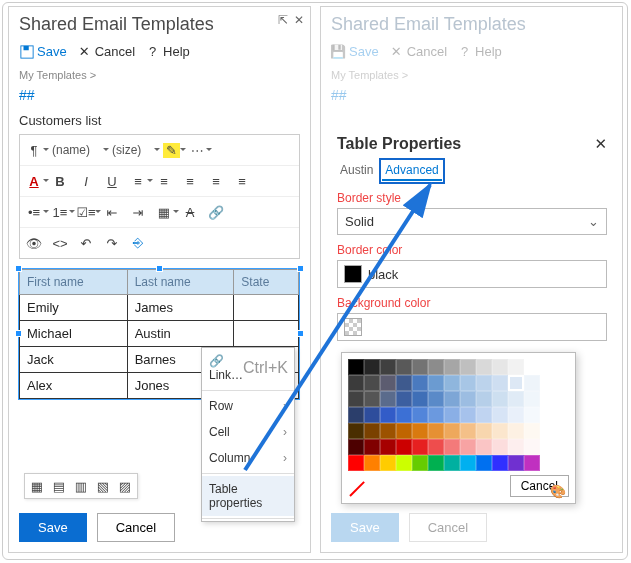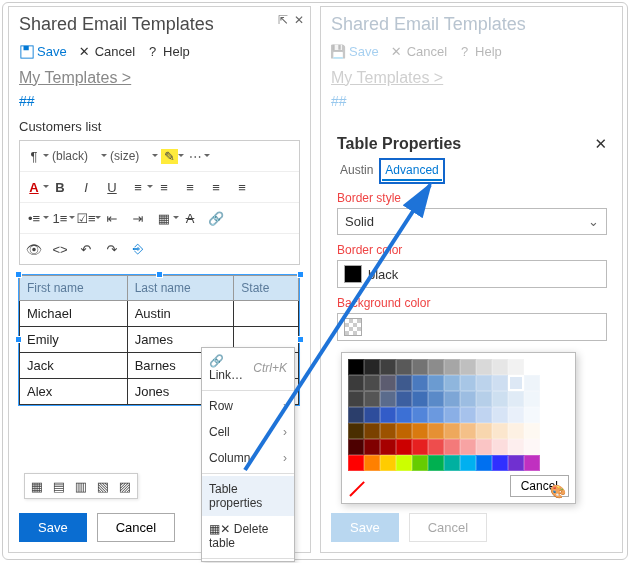--- a/index.html
+++ b/index.html
@@ -8,21 +8,21 @@
 .panel { position: absolute; background: #fff; border: 1px solid #d0d0d0; }
 .panel-left { left: 8px; top: 6px; width: 303px; height: 547px; }
 .panel-right { left: 320px; top: 6px; width: 303px; height: 547px; }
 .title { font-size: 18px; font-weight: 400; color: #4a4a4a; padding: 7px 10px 5px; }
 .title.disabled { color: #b8c4d0; }
 .top-actions { display: flex; align-items: center; gap: 10px; padding: 4px 10px 6px; font-size: 13px; color: #333; }
 .top-actions.disabled { opacity: 0.35; }
 .top-actions .act { display: flex; align-items: center; gap: 3px; cursor: pointer; }
 .act .ico { width: 15px; height: 15px; display: inline-flex; align-items: center; justify-content: center; }
 .top-actions .act:first-child span { color: #0078d4; }
-.crumb { padding: 4px 10px; color: #888; font-size: 16px; text-decoration: underline; }
+.crumb { padding: 4px 10px; color: #888; font-size: 11px; }
 .crumb.disabled { opacity: 0.4; }
 .hh { padding: 2px 10px 8px; color: #0078d4; font-size: 14px; }
 .hh.disabled { opacity: 0.4; }
 .pin-close { position: absolute; right: 6px; top: 6px; display: flex; gap: 6px; color: #666; }
 .subject { padding: 2px 10px 6px; font-size: 13px; color: #333; }
 .toolbar { border: 1px solid #ccc; margin: 0 10px; }
 .trow { display: flex; align-items: center; padding: 4px 3px; border-bottom: 1px solid #eee; gap: 4px; flex-wrap: nowrap; }
 .trow:last-child { border-bottom: none; }
 .tb { width: 22px; height: 22px; display: inline-flex; align-items: center; justify-content: center; font-size: 13px; color: #444; cursor: pointer; position: relative; }
 .tb.dd::after { content: ""; position: absolute; right: -4px; top: 9px; border: 3px solid transparent; border-top-color: #666; }
@@ -36,21 +36,21 @@
 .h-ml { left: -4px; top: 50%; margin-top: -4px; } .h-mr { right: -4px; top: 50%; margin-top: -4px; }
 .h-tm { left: 50%; top: -4px; margin-left: -4px; }
 table.datatbl { border-collapse: collapse; width: 280px; outline: 1px solid #3aa0ff; }
 table.datatbl th { background: #cfe4f5; color: #5a7a9a; font-weight: normal; text-align: left; padding: 5px 7px; border: 1px solid #999; font-size: 12px; }
 table.datatbl td { border: 1px solid #333; padding: 5px 7px; font-size: 13px; color: #222; background: #fff; }
 .ctx { position: absolute; left: 192px; top: 340px; width: 94px; background: #fff; border: 1px solid #bbb; box-shadow: 2px 2px 5px rgba(0,0,0,.15); }
 .ctx .item { display: flex; align-items: center; justify-content: space-between; padding: 6px 7px; font-size: 12px; cursor: pointer; }
 .ctx .item.highlight { background: #eaf1f9; }
 .ctx .sep { height: 1px; background: #ddd; margin: 2px 0; }
 .ctx .sub::after { content: "›"; color: #888; }
-.ctx .hint { color: #999; font-size: 12px; font-style: italic; }
+.ctx .hint { color: #999; font-size: 16px; }
 .mini-tb { position: absolute; left: 15px; top: 466px; display: flex; gap: 2px; background: #fff; border: 1px solid #ccc; padding: 2px; box-shadow: 1px 1px 3px rgba(0,0,0,.1); }
 .mini-tb .tb { width: 20px; height: 20px; }
 .foot { position: absolute; left: 10px; bottom: 10px; display: flex; gap: 10px; }
 .btn { padding: 6px 18px; font-size: 13px; border: 1px solid #aaa; background: #fff; cursor: pointer; }
 .btn.primary { background: #0a6dd1; color: #fff; border-color: #0a6dd1; }
 .btn.primary.dis { background: #b9d7f0; border-color: #b9d7f0; }
 .dialog { position: absolute; left: 6px; top: 118px; width: 290px; background: #fff; }
 .dlg-title { font-size: 16px; font-weight: 600; padding: 10px 10px 8px; }
 .dlg-close { position: absolute; right: 10px; top: 10px; cursor: pointer; font-size: 15px; }
 .tabs { display: flex; gap: 6px; padding: 0 10px 6px; font-size: 12px; }
@@ -104,21 +104,21 @@
       <span>Help</span>
     </div>
   </div>
   <div class="crumb">My Templates &gt;</div>
   <div class="hh">##</div>
   <div class="subject">Customers list</div>
 
   <div class="toolbar">
     <div class="trow">
       <span class="tb dd">¶</span>
-      <span class="font-lbl">(black)</span>
+      <span class="font-lbl">(name)</span>
       <span class="tb dd" style="width:8px"></span>
       <span class="font-lbl">(size)</span>
       <span class="tb dd" style="width:8px"></span>
       <span class="tb dd">
           <span class="hl">✎</span>
         </span>
       <span class="tb dd">⋯</span>
     </div>
     <div class="trow">
       <span class="tb dd under-red">
@@ -170,27 +170,27 @@
       <table class="datatbl">
         <thead>
             <tr>
           <th>First name</th>
           <th>Last name</th>
           <th>State</th>
         </tr>
           </thead>
         <tbody id="tblbody">
             <tr>
+              <td>Emily</td>
+              <td>James</td>
+              <td></td>
+            </tr>
+            <tr>
               <td>Michael</td>
               <td>Austin</td>
-              <td></td>
-            </tr>
-            <tr>
-              <td>Emily</td>
-              <td>James</td>
               <td></td>
             </tr>
             <tr>
               <td>Jack</td>
               <td>Barnes</td>
               <td></td>
             </tr>
             <tr>
               <td>Alex</td>
               <td>Jones</td>
@@ -220,23 +220,20 @@
       </div>
     <div class="item sub">
         <span>Cell</span>
       </div>
     <div class="item sub">
         <span>Column</span>
       </div>
     <div class="sep"></div>
     <div class="item highlight">
         <span>Table properties</span>
-      </div>
-    <div class="item">
-        <span><span>▦✕</span> <span>Delete table</span></span>
       </div>
     <div class="sep"></div>
   </div>
 
   <div class="foot">
     <button class="btn primary">Save</button>
     <button class="btn">Cancel</button>
   </div>
 </div>
 

